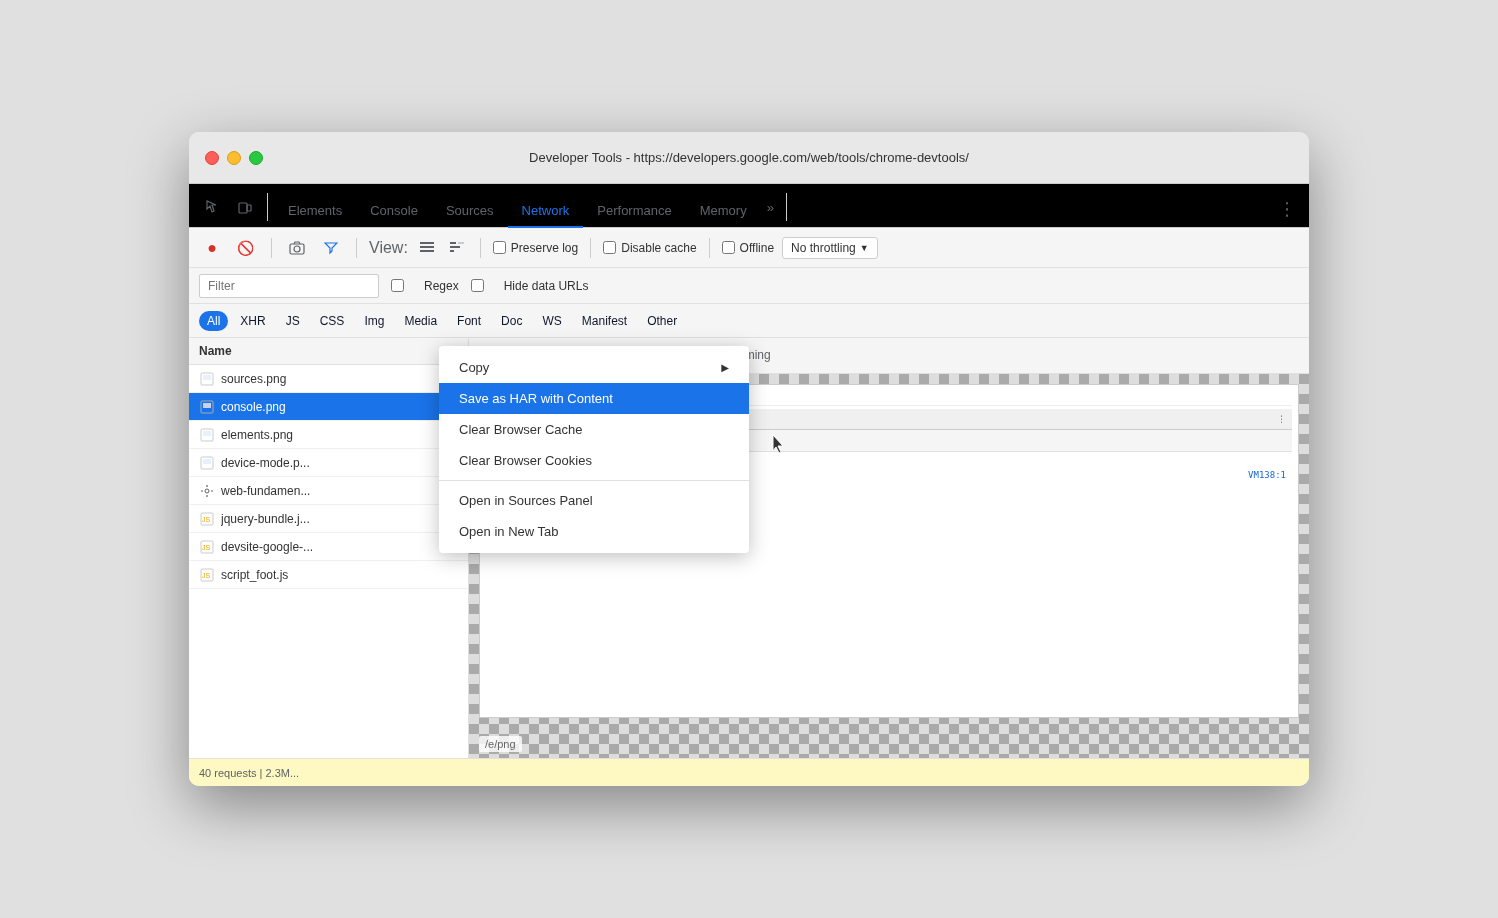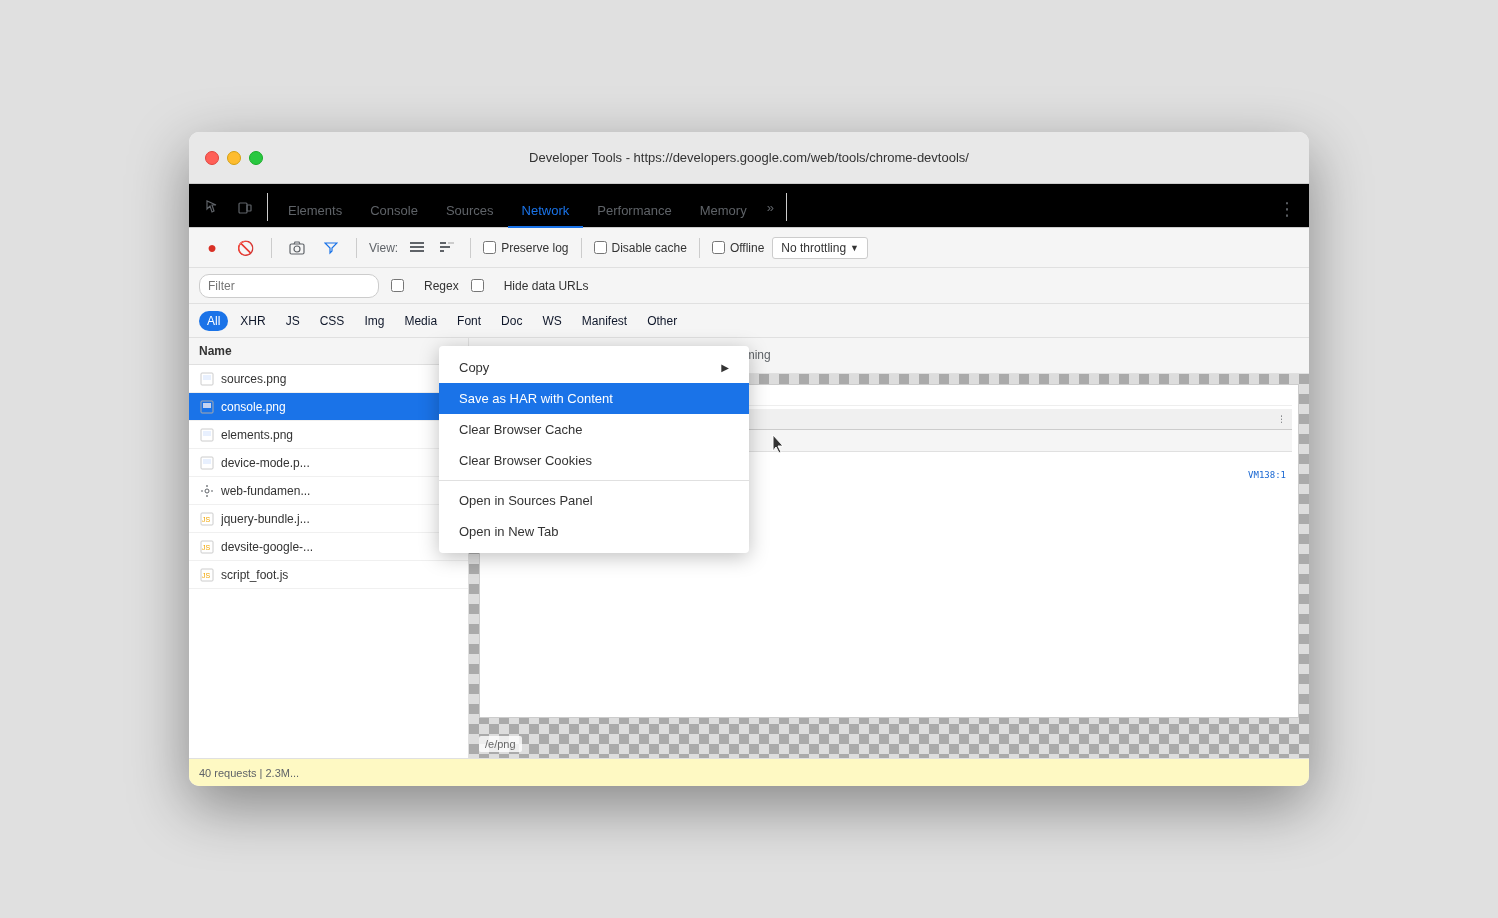--- a/index.html
+++ b/index.html
@@ -137,21 +137,21 @@
       justify-content: center;
       cursor: pointer;
       border-radius: 3px;
       font-size: 14px;
     }
     .toolbar-btn.record { color: #d93025; font-size: 16px; }
     .toolbar-btn.clear { color: #5f6368; }
     .toolbar-btn.camera { color: #5f6368; }
     .toolbar-btn.filter { color: #1a73e8; }
     .toolbar-separator { width: 1px; height: 20px; background: #ccc; margin: 0 4px; }
-    .toolbar-label { font-size: 12px; color: #5f6368; }
+    .toolbar-label { font-size: 16px; color: #5f6368; }
     .toolbar-view-btn {
       width: 22px;
       height: 22px;
       display: flex;
       align-items: center;
       justify-content: center;
       cursor: pointer;
       color: #5f6368;
       font-size: 13px;
       border-radius: 3px;
@@ -172,21 +172,21 @@
       display: flex;
       align-items: center;
       padding: 0 10px;
       border-bottom: 1px solid #e0e0e0;
       gap: 12px;
     }
     .filter-input {
       width: 180px;
       height: 24px;
       border: 1px solid #ccc;
-      border-radius: 10px;
+      border-radius: 2px;
       padding: 0 8px;
       font-size: 12px;
       background: white;
       color: #333;
       outline: none;
     }
     .filter-checkbox-group {
       display: flex;
       align-items: center;
       gap: 20px;

